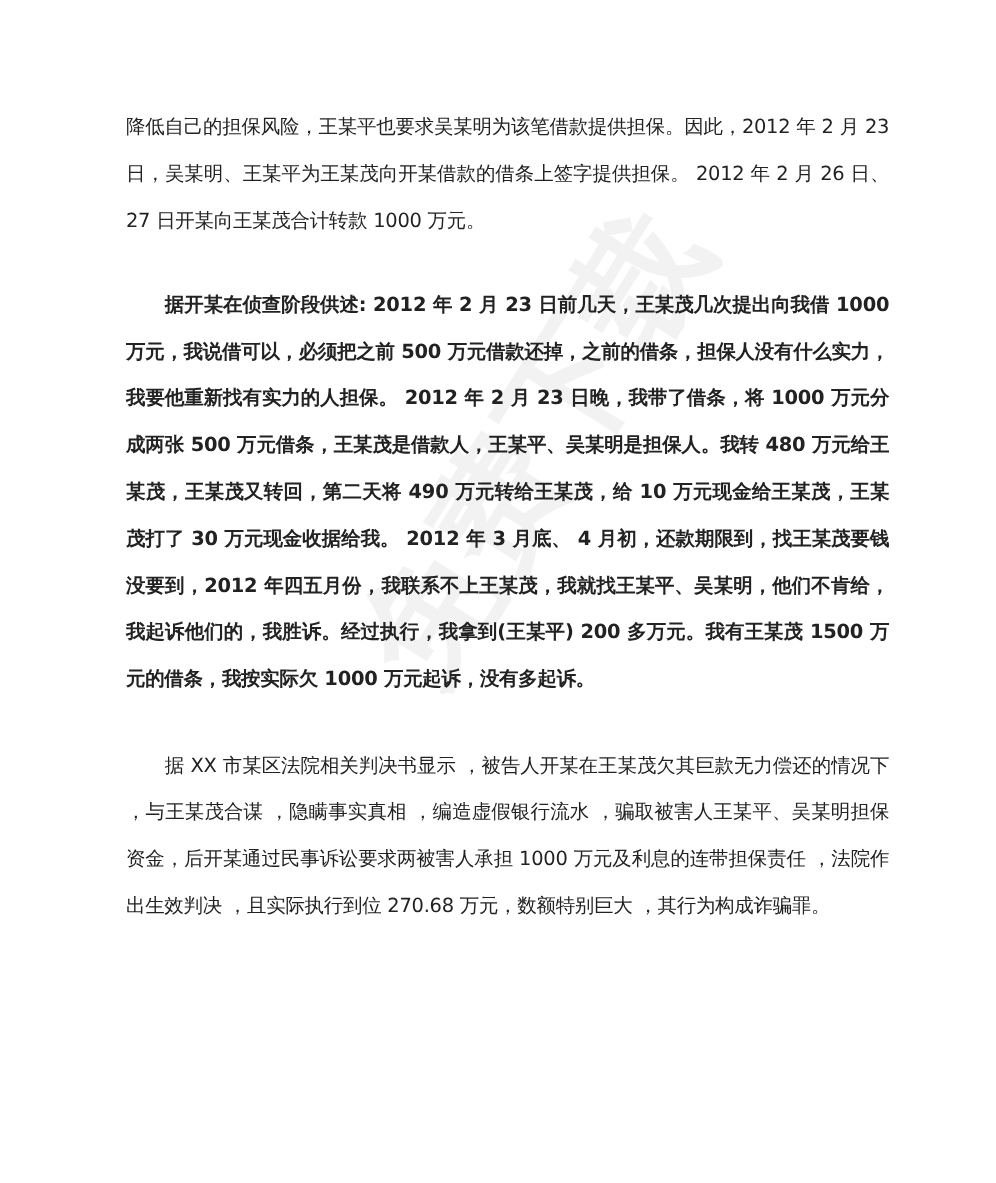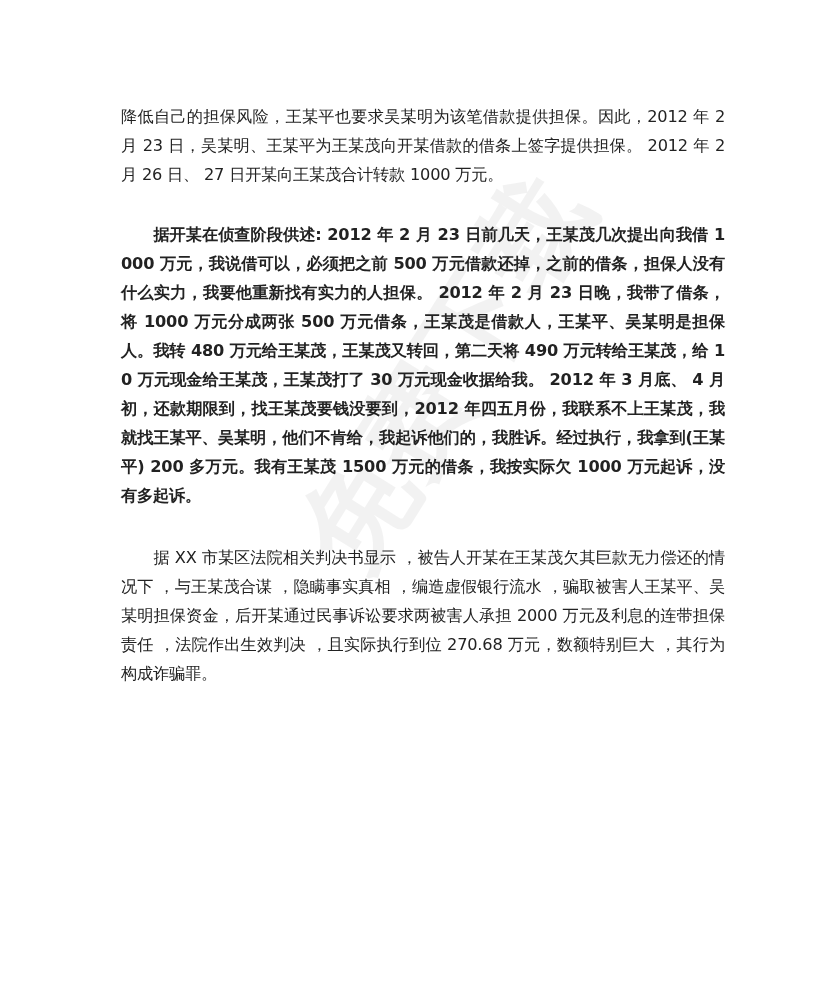--- a/index.html
+++ b/index.html
@@ -1,30 +1,30 @@
 <!DOCTYPE html>
 <html><head>
 <meta charset="utf-8">
 <style>
   html, body { margin: 0; padding: 0; background: #ffffff; }
   body { width: 830px; height: 986px; position: relative; overflow: hidden;
          font-family: "DejaVu Sans", "Liberation Sans", sans-serif; color: #222; }
   .page { position: absolute; left: 105px; top: 86px; width: 636px; }
-  .para { font-size: 16.2px; line-height: 29px; margin: 16px; text-align: justify;
+  .para { font-size: 16.2px; line-height: 39px; margin: 0; text-align: justify;
           text-align-last: left; letter-spacing: -0.2px; word-break: break-all; }
   .indent { text-indent: 2em; }
   .gap1 { margin-top: 31px; font-weight: bold; }
   .gap2 { margin-top: 31px; }
   .gap4 { margin-top: 33px; }
   .watermark { position: absolute; left: 300px; top: 380px; width: 220px; height: 200px;
                transform: rotate(-58deg); color: rgba(0,0,0,0.05); font-size: 110px;
                font-weight: bold; pointer-events: none; white-space: nowrap; }
 </style>
 </head>
 <body>
 
 <div class="watermark">免费下载</div>
 
 <div class="page">
   <p class="para">降低自己的担保风险，王某平也要求吴某明为该笔借款提供担保。因此，2012 年 2 月 23 日，吴某明、王某平为王某茂向开某借款的借条上签字提供担保。 2012 年 2 月 26 日、 27 日开某向王某茂合计转款 1000 万元。</p>
   <p class="para indent gap1">据开某在侦查阶段供述: 2012 年 2 月 23 日前几天，王某茂几次提出向我借 1000 万元，我说借可以，必须把之前 500 万元借款还掉，之前的借条，担保人没有什么实力，我要他重新找有实力的人担保。  2012 年 2 月 23 日晚，我带了借条，将 1000 万元分成两张 500 万元借条，王某茂是借款人，王某平、吴某明是担保人。我转 480 万元给王某茂，王某茂又转回，第二天将 490 万元转给王某茂，给 10 万元现金给王某茂，王某茂打了 30 万元现金收据给我。  2012 年 3 月底、 4 月初，还款期限到，找王某茂要钱没要到，2012 年四五月份，我联系不上王某茂，我就找王某平、吴某明，他们不肯给，我起诉他们的，我胜诉。经过执行，我拿到(王某平) 200 多万元。我有王某茂 1500 万元的借条，我按实际欠 1000 万元起诉，没有多起诉。</p>
-  <p class="para indent gap4">据 XX 市某区法院相关判决书显示 ，被告人开某在王某茂欠其巨款无力偿还的情况下 ，与王某茂合谋 ，隐瞒事实真相 ，编造虚假银行流水 ，骗取被害人王某平、吴某明担保资金，后开某通过民事诉讼要求两被害人承担 2000 万元及利息的连带担保责任 ，法院作出生效判决 ，且实际执行到位 270.68 万元，数额特别巨大 ，其行为构成诈骗罪。</p>
+  <p class="para indent gap4">据 XX 市某区法院相关判决书显示 ，被告人开某在王某茂欠其巨款无力偿还的情况下 ，与王某茂合谋 ，隐瞒事实真相 ，编造虚假银行流水 ，骗取被害人王某平、吴某明担保资金，后开某通过民事诉讼要求两被害人承担 1000 万元及利息的连带担保责任 ，法院作出生效判决 ，且实际执行到位 270.68 万元，数额特别巨大 ，其行为构成诈骗罪。</p>
 </div>
 
 </body></html>

